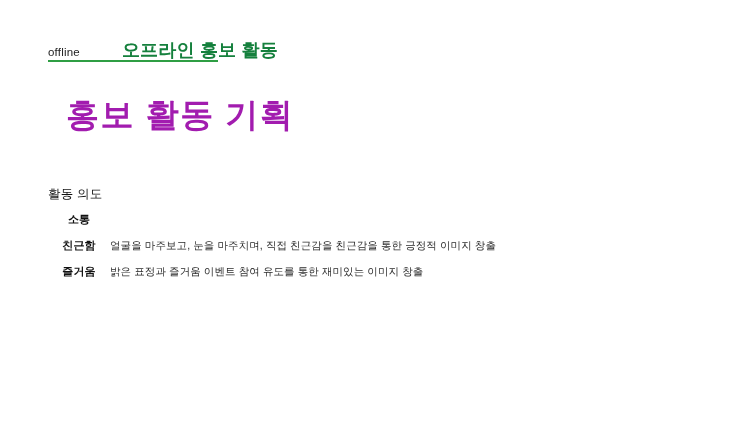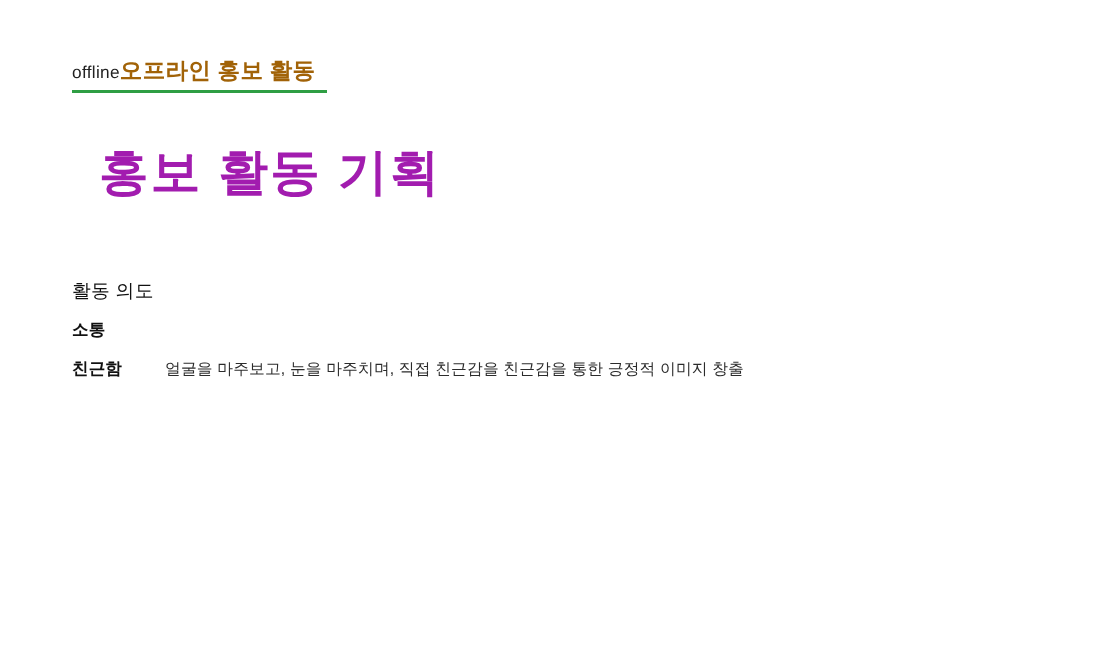--- a/index.html
+++ b/index.html
@@ -23,34 +23,35 @@
     background: #ffffff;
   }
 
   
   .kicker {
     position: absolute;
     left: 48px;
     top: 38px;
     display: flex;
     align-items: baseline;
-    gap: 0;
+    gap: 14px;
     white-space: nowrap;
   }
   .kicker-en {
     font-size: 11.5px;
     font-weight: 400;
     color: #222222;
     letter-spacing: 0.2px;
   }
   .kicker-ko {
-    font-size: 15px;
+    font-size: 18px;
     font-weight: 700;
-    color: #a16207;
+    color: #15803d;
     letter-spacing: 0.2px;
+    margin-left: 28px;
   }
   .kicker-rule {
     position: absolute;
     left: 48px;
     top: 60px;
     width: 170px;
     height: 1.5px;
     background: #2f9e44;
   }
 
@@ -80,20 +81,21 @@
   .rows {
     position: absolute;
     left: 48px;
     top: 212px;
     width: 640px;
   }
   .row {
     display: flex;
     align-items: baseline;
     height: 26px;
+    text-align: center;
   }
   .row-label {
     width: 62px;
     flex: 0 0 62px;
     font-size: 11px;
     font-weight: 700;
     color: #111111;
     letter-spacing: 0.1px;
   }
   .row-text {
@@ -120,15 +122,19 @@
   <div class="section-heading">활동 의도</div>
 
   <div class="rows">
     <div class="row">
       <div class="row-label">소통</div>
     </div>
     <div class="row">
       <div class="row-label">친근함</div>
       <div class="row-text">얼굴을 마주보고, 눈을 마주치며, 직접 친근감을 친근감을 통한 긍정적 이미지 창출</div>
     </div>
+    <div class="row">
+      <div class="row-label">즐거움</div>
+      <div class="row-text">밝은 표정과 즐거움 이벤트 참여 유도를 통한 재미있는 이미지 창출</div>
+    </div>
   </div>
 
 </div>
 
 </body></html>

